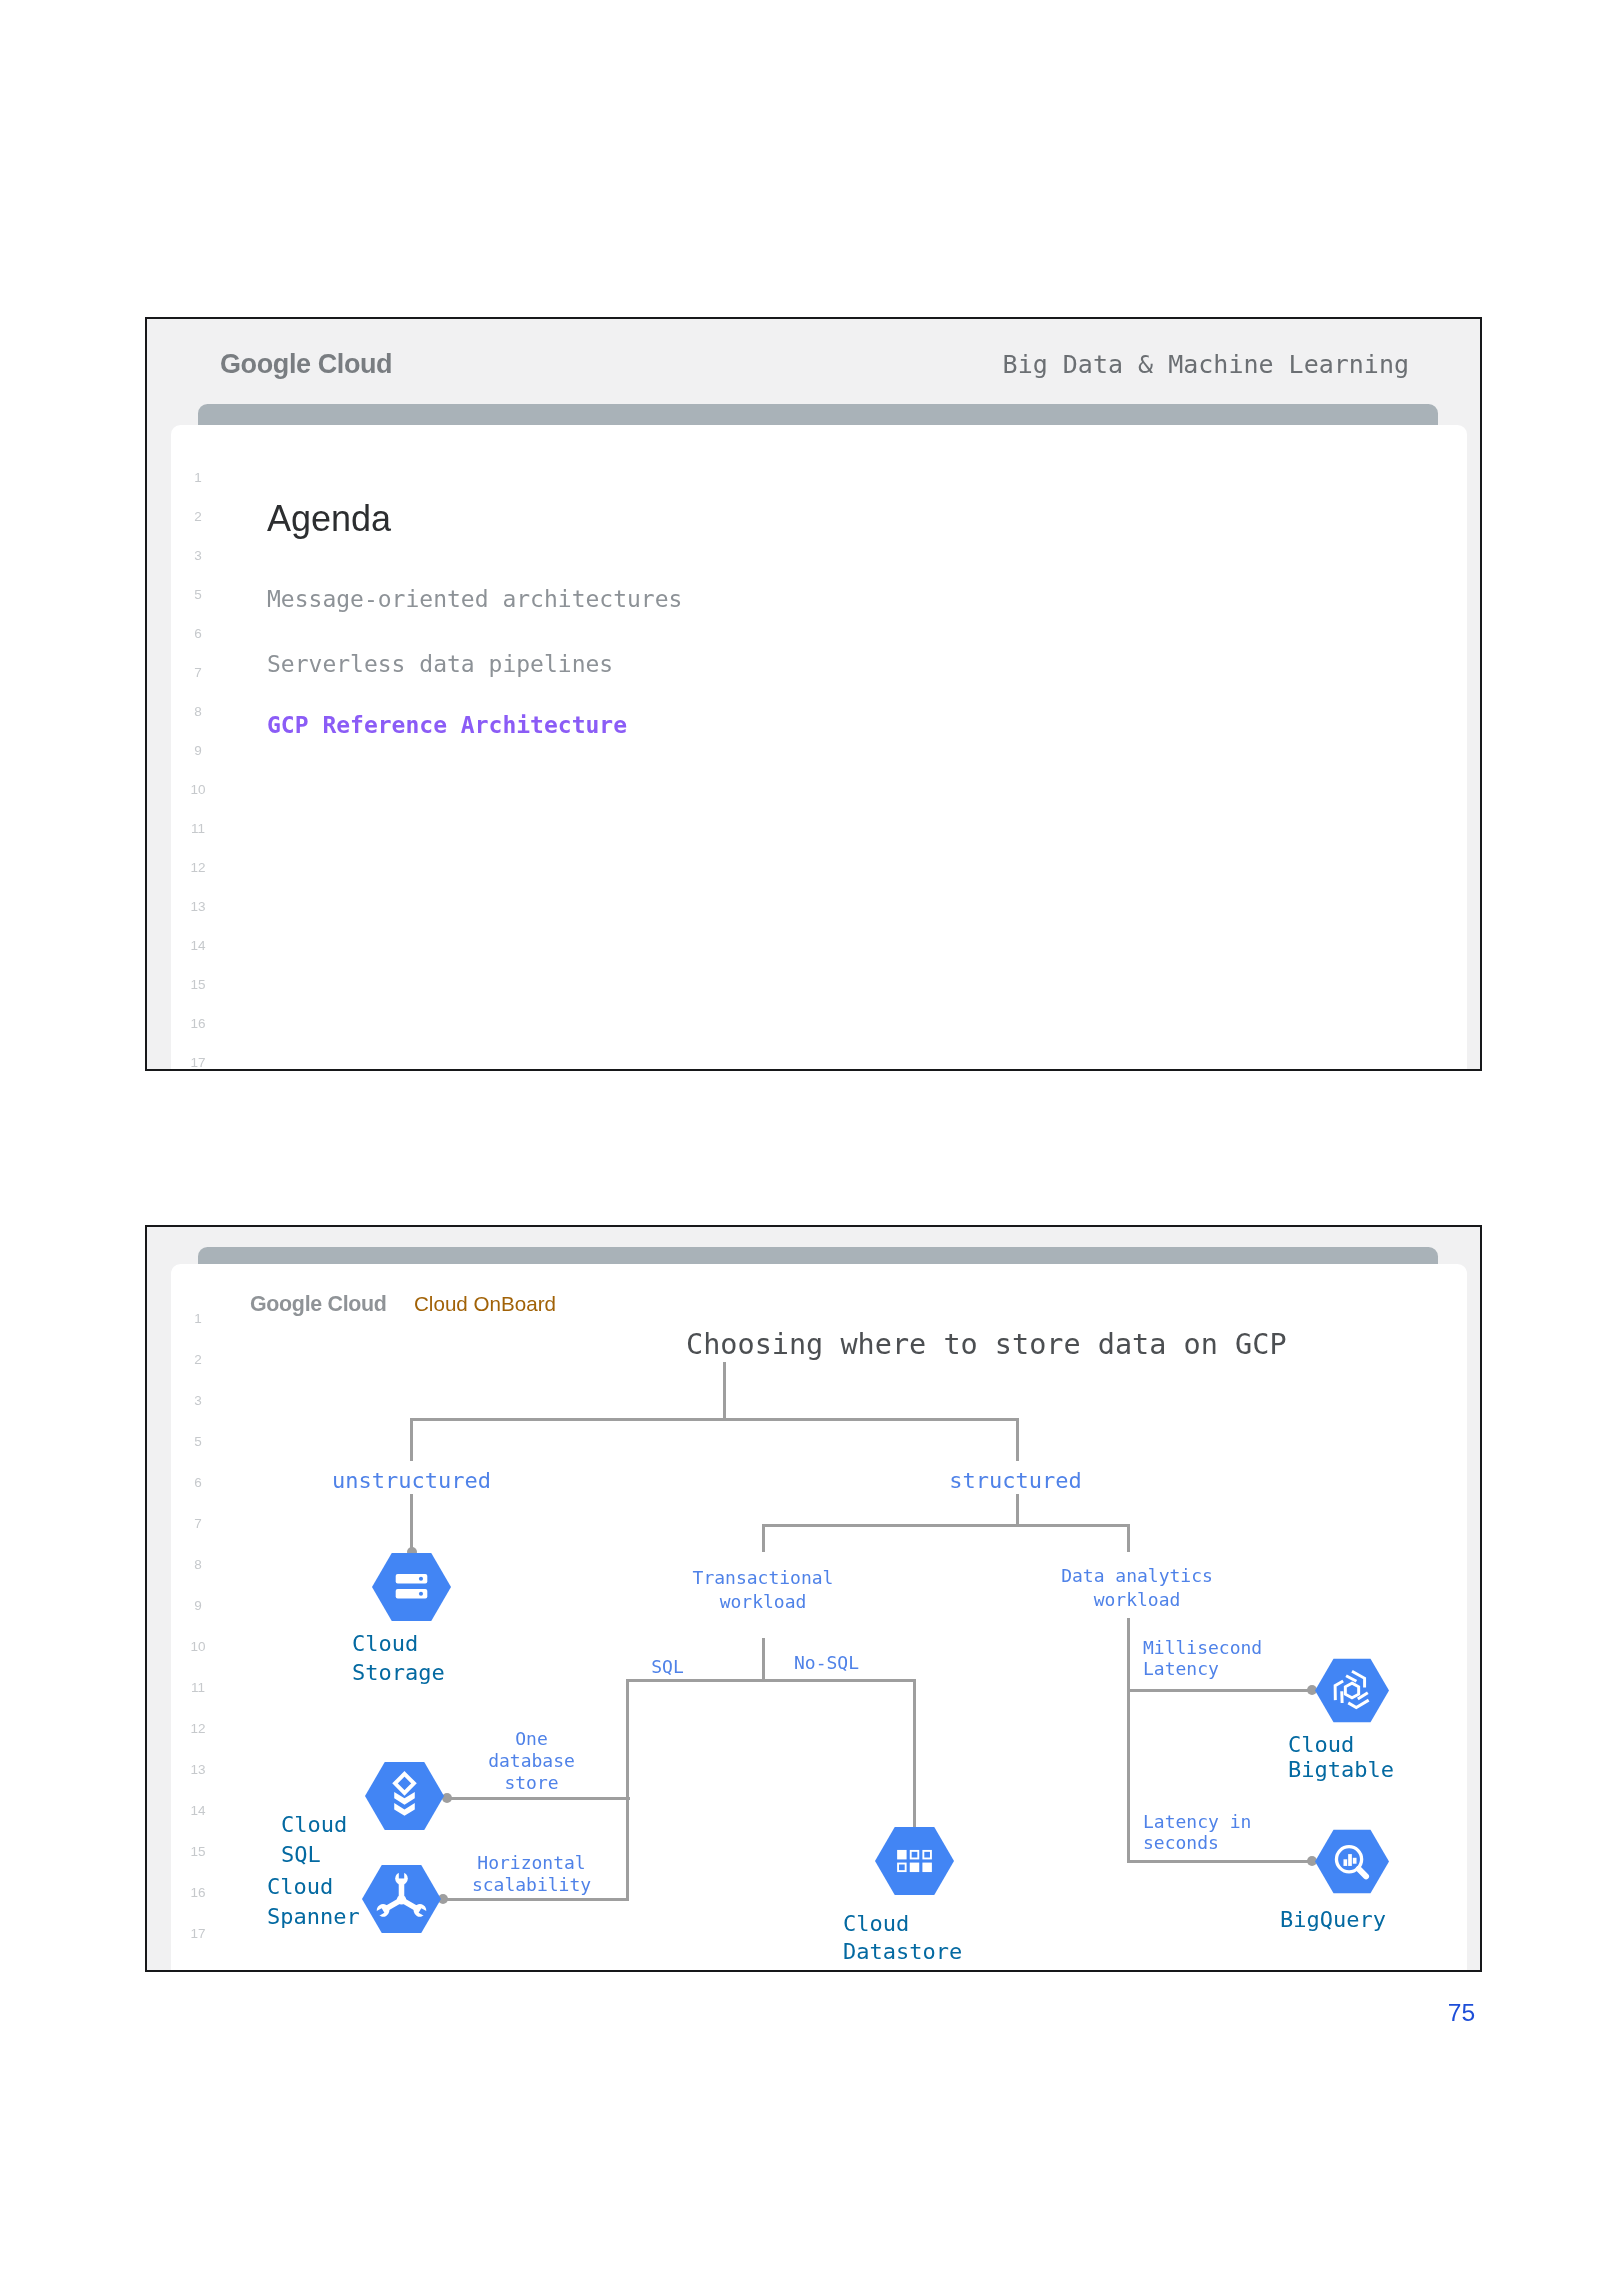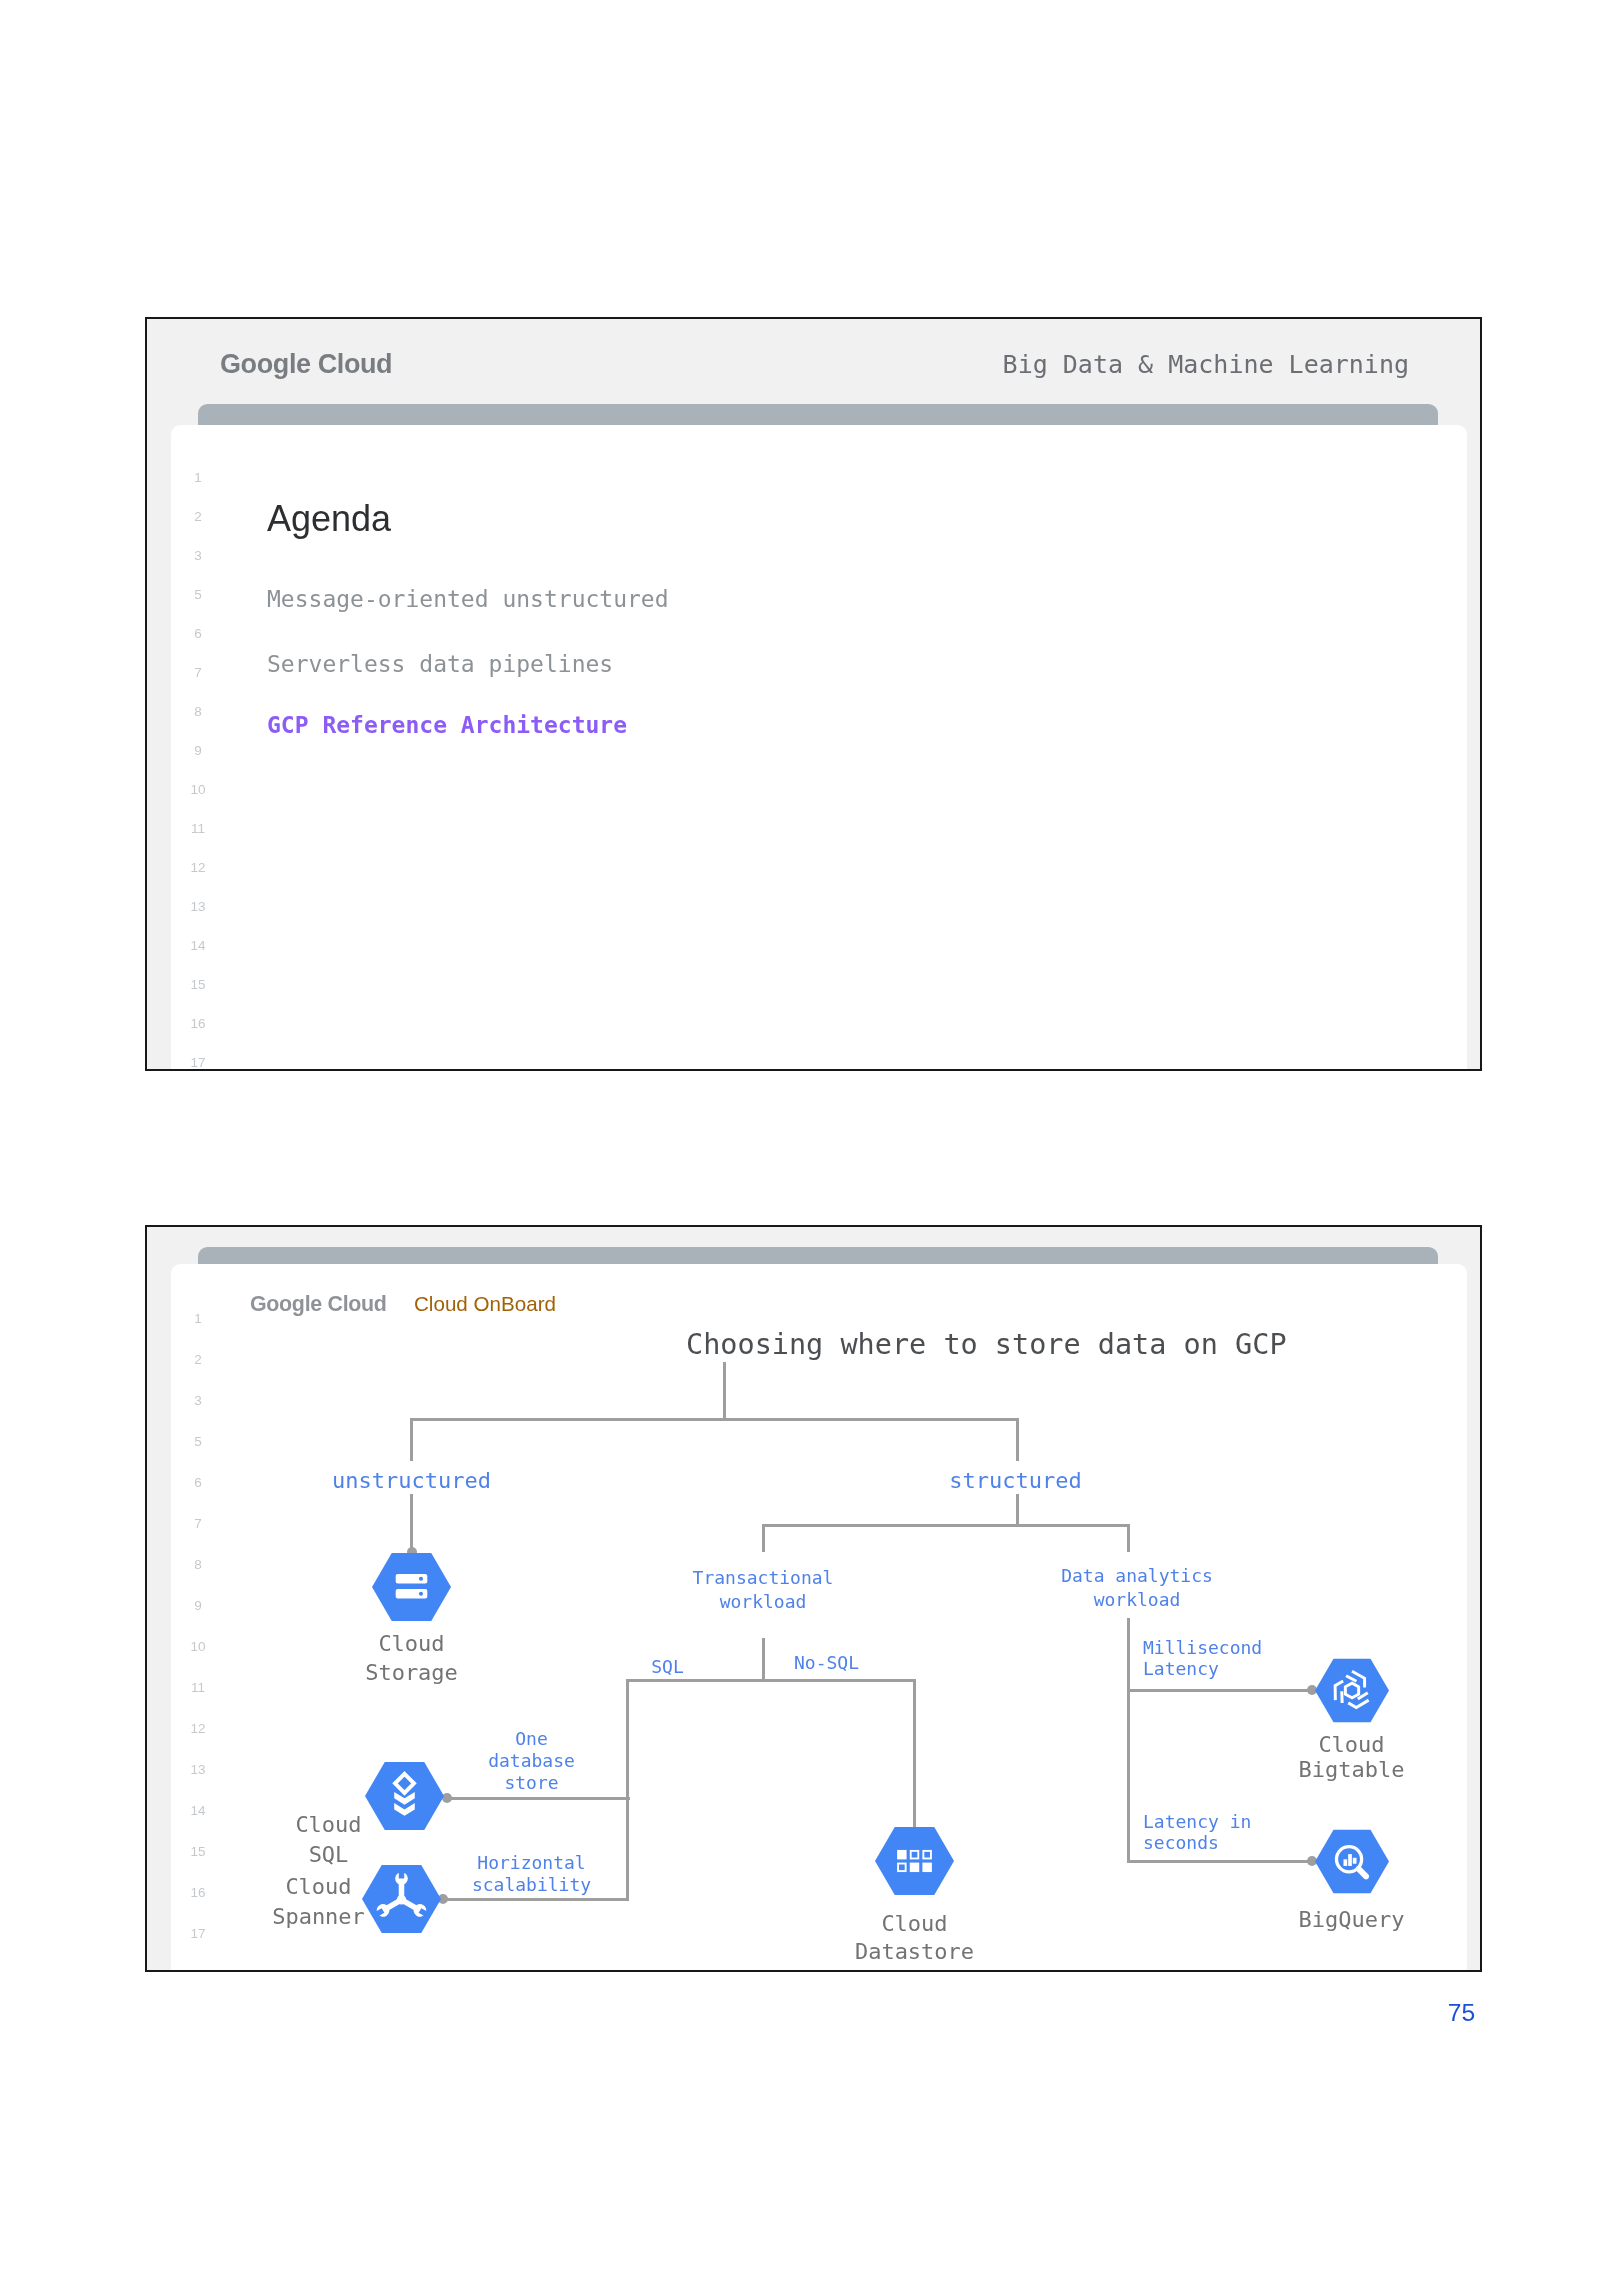--- a/index.html
+++ b/index.html
@@ -52,21 +52,21 @@
   .s2-event{position:absolute;left:267px;top:65px;font-size:20.6px;line-height:24px;color:#a16207;}
   .s2-title{position:absolute;left:539px;top:100px;font-size:28.5px;line-height:35px;color:#4c4f52;white-space:nowrap;}
 
   .tline{position:absolute;background:#9e9e9e;}
   .dot{position:absolute;width:10.3px;height:10.3px;border-radius:50%;background:#9e9e9e;}
 
   .blue-label{position:absolute;color:#4f82e8;text-align:center;}
   .bl-big{font-size:22px;line-height:27px;}
   .bl-small{font-size:18px;line-height:22px;}
   .bl-left{text-align:left;}
-  .caption{position:absolute;color:#737373;font-size:22px;line-height:28.5px;text-align:center;}
+  .caption{position:absolute;color:#0369a1;font-size:22px;line-height:28.5px;}
 
   .hexicon{position:absolute;}
 </style>
 </head>
 <body>
 
 <div class="slide" id="slide1">
   <div class="s1-logo"><span>Google Cloud</span></div>
   <div class="s1-header-title mono">Big Data &amp; Machine Learning</div>
   <div class="chrome-bar" style="top:85px;"></div>
@@ -85,21 +85,21 @@
     <span class="num">11</span>
     <span class="num">12</span>
     <span class="num">13</span>
     <span class="num">14</span>
     <span class="num">15</span>
     <span class="num">16</span>
     <span class="num">17</span>
   </div>
 
   <div class="agenda-title">Agenda</div>
-  <div class="agenda-item mono" style="top:268px;">Message-oriented unstructured</div>
+  <div class="agenda-item mono" style="top:268px;">Message-oriented architectures</div>
   <div class="agenda-item mono" style="top:333px;">Serverless data pipelines</div>
   <div class="agenda-item mono highlight" style="top:394px;">GCP Reference Architecture</div>
 </div>
 
 <div class="slide" id="slide2">
   <div class="chrome-bar" style="top:20px;height:17.4px;"></div>
   <div class="page"></div>
 
   <div class="s2-logo"><span>Google Cloud</span></div>
   <div class="s2-event sans">Cloud OnBoard</div>

